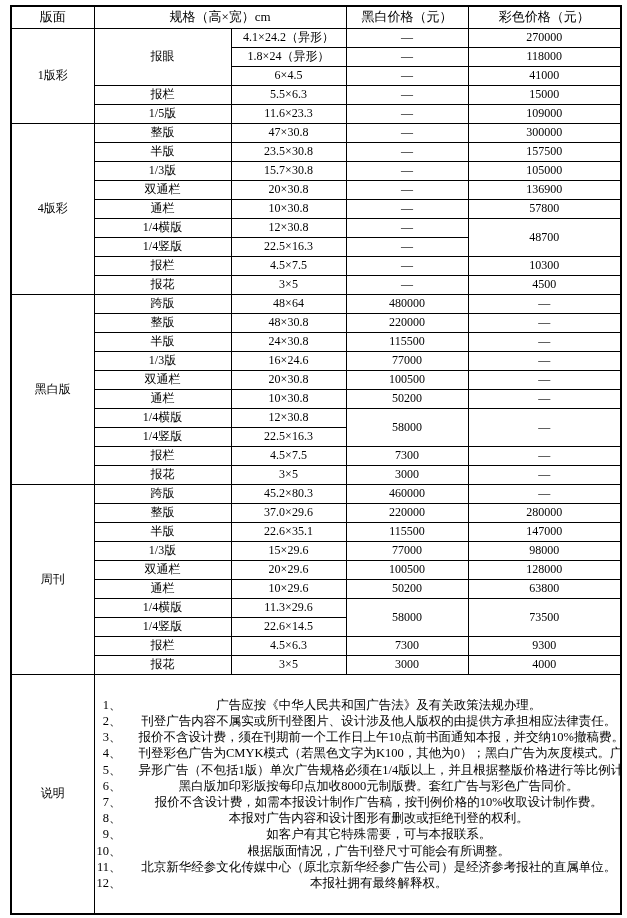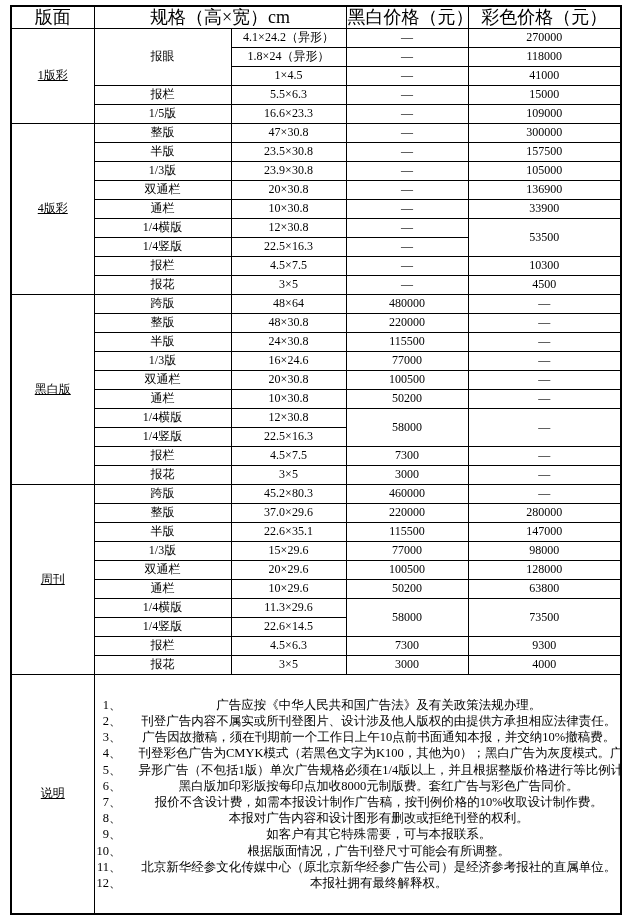--- a/index.html
+++ b/index.html
@@ -11,23 +11,23 @@
   .wrap { padding:5px 0 0 10px; }
   table.price {
     border-collapse:collapse; table-layout:fixed; width:610px;
     border:2px solid #000;
   }
   table.price td {
     border:1px solid #000; text-align:center; vertical-align:middle;
     font-size:12px; padding:0 1px; overflow:hidden; white-space:nowrap;
     line-height:1.15;
   }
-  tr.head td { height:21px; font-size:18px; }
+  tr.head td { height:21px; font-size:13px; }
   tr.data td { height:18px; }
-  td.sec { font-size:12.5px;text-decoration:underline; }
+  td.sec { font-size:12.5px; }
   td.notes-cell {
     text-align:left; white-space:normal; vertical-align:middle;
     padding:6px 4px 4px 2px;
   }
   .note-line { display:flex; align-items:flex-start; font-size:12.5px; line-height:16.2px; }
   .note-num { flex:0 0 26px; width:26px; text-align:right; }
   .note-text { flex:1 1 auto; padding-left:1px;margin-left:16px; }
 </style>
 </head>
 <body>
@@ -56,73 +56,73 @@
     <td>4.1×24.2（异形）</td>
     <td>—</td>
     <td>270000</td>
   </tr>
   <tr class="data">
     <td>1.8×24（异形）</td>
     <td>—</td>
     <td>118000</td>
   </tr>
   <tr class="data">
-    <td>1×4.5</td>
+    <td>6×4.5</td>
     <td>—</td>
     <td>41000</td>
   </tr>
   <tr class="data">
     <td>报栏</td>
     <td>5.5×6.3</td>
     <td>—</td>
     <td>15000</td>
   </tr>
   <tr class="data">
     <td>1/5版</td>
-    <td>16.6×23.3</td>
+    <td>11.6×23.3</td>
     <td>—</td>
     <td>109000</td>
   </tr>
 
   <tr class="data">
     <td rowspan="9" class="sec">4版彩</td>
     <td>整版</td>
     <td>47×30.8</td>
     <td>—</td>
     <td>300000</td>
   </tr>
   <tr class="data">
     <td>半版</td>
     <td>23.5×30.8</td>
     <td>—</td>
     <td>157500</td>
   </tr>
   <tr class="data">
     <td>1/3版</td>
-    <td>23.9×30.8</td>
+    <td>15.7×30.8</td>
     <td>—</td>
     <td>105000</td>
   </tr>
   <tr class="data">
     <td>双通栏</td>
     <td>20×30.8</td>
     <td>—</td>
     <td>136900</td>
   </tr>
   <tr class="data">
     <td>通栏</td>
     <td>10×30.8</td>
     <td>—</td>
-    <td>33900</td>
+    <td>57800</td>
   </tr>
   <tr class="data">
     <td>1/4横版</td>
     <td>12×30.8</td>
     <td>—</td>
-    <td rowspan="2">53500</td>
+    <td rowspan="2">48700</td>
   </tr>
   <tr class="data">
     <td>1/4竖版</td>
     <td>22.5×16.3</td>
     <td>—</td>
   </tr>
   <tr class="data">
     <td>报栏</td>
     <td>4.5×7.5</td>
     <td>—</td>
@@ -261,21 +261,21 @@
       <div class="note-line">
               <span class="note-num">1、</span>
               <span class="note-text">广告应按《中华人民共和国广告法》及有关政策法规办理。</span>
             </div>
       <div class="note-line">
               <span class="note-num">2、</span>
               <span class="note-text">刊登广告内容不属实或所刊登图片、设计涉及他人版权的由提供方承担相应法律责任。</span>
             </div>
       <div class="note-line">
               <span class="note-num">3、</span>
-              <span class="note-text">广告因故撤稿，须在刊期前一个工作日上午10点前书面通知本报，并交纳10%撤稿费。</span>
+              <span class="note-text">报价不含设计费，须在刊期前一个工作日上午10点前书面通知本报，并交纳10%撤稿费。</span>
             </div>
       <div class="note-line">
               <span class="note-num">4、</span>
               <span class="note-text">刊登彩色广告为CMYK模式（若黑色文字为K100，其他为0）；黑白广告为灰度模式。广告格式为TIF/JPG，精度为300dpi。</span>
             </div>
       <div class="note-line">
               <span class="note-num">5、</span>
               <span class="note-text">异形广告（不包括1版）单次广告规格必须在1/4版以上，并且根据整版价格进行等比例计算后加收30%广告费；左、右辟栏广告加收30%广告费；中位广告加收40%广告费。</span>
             </div>
       <div class="note-line">

